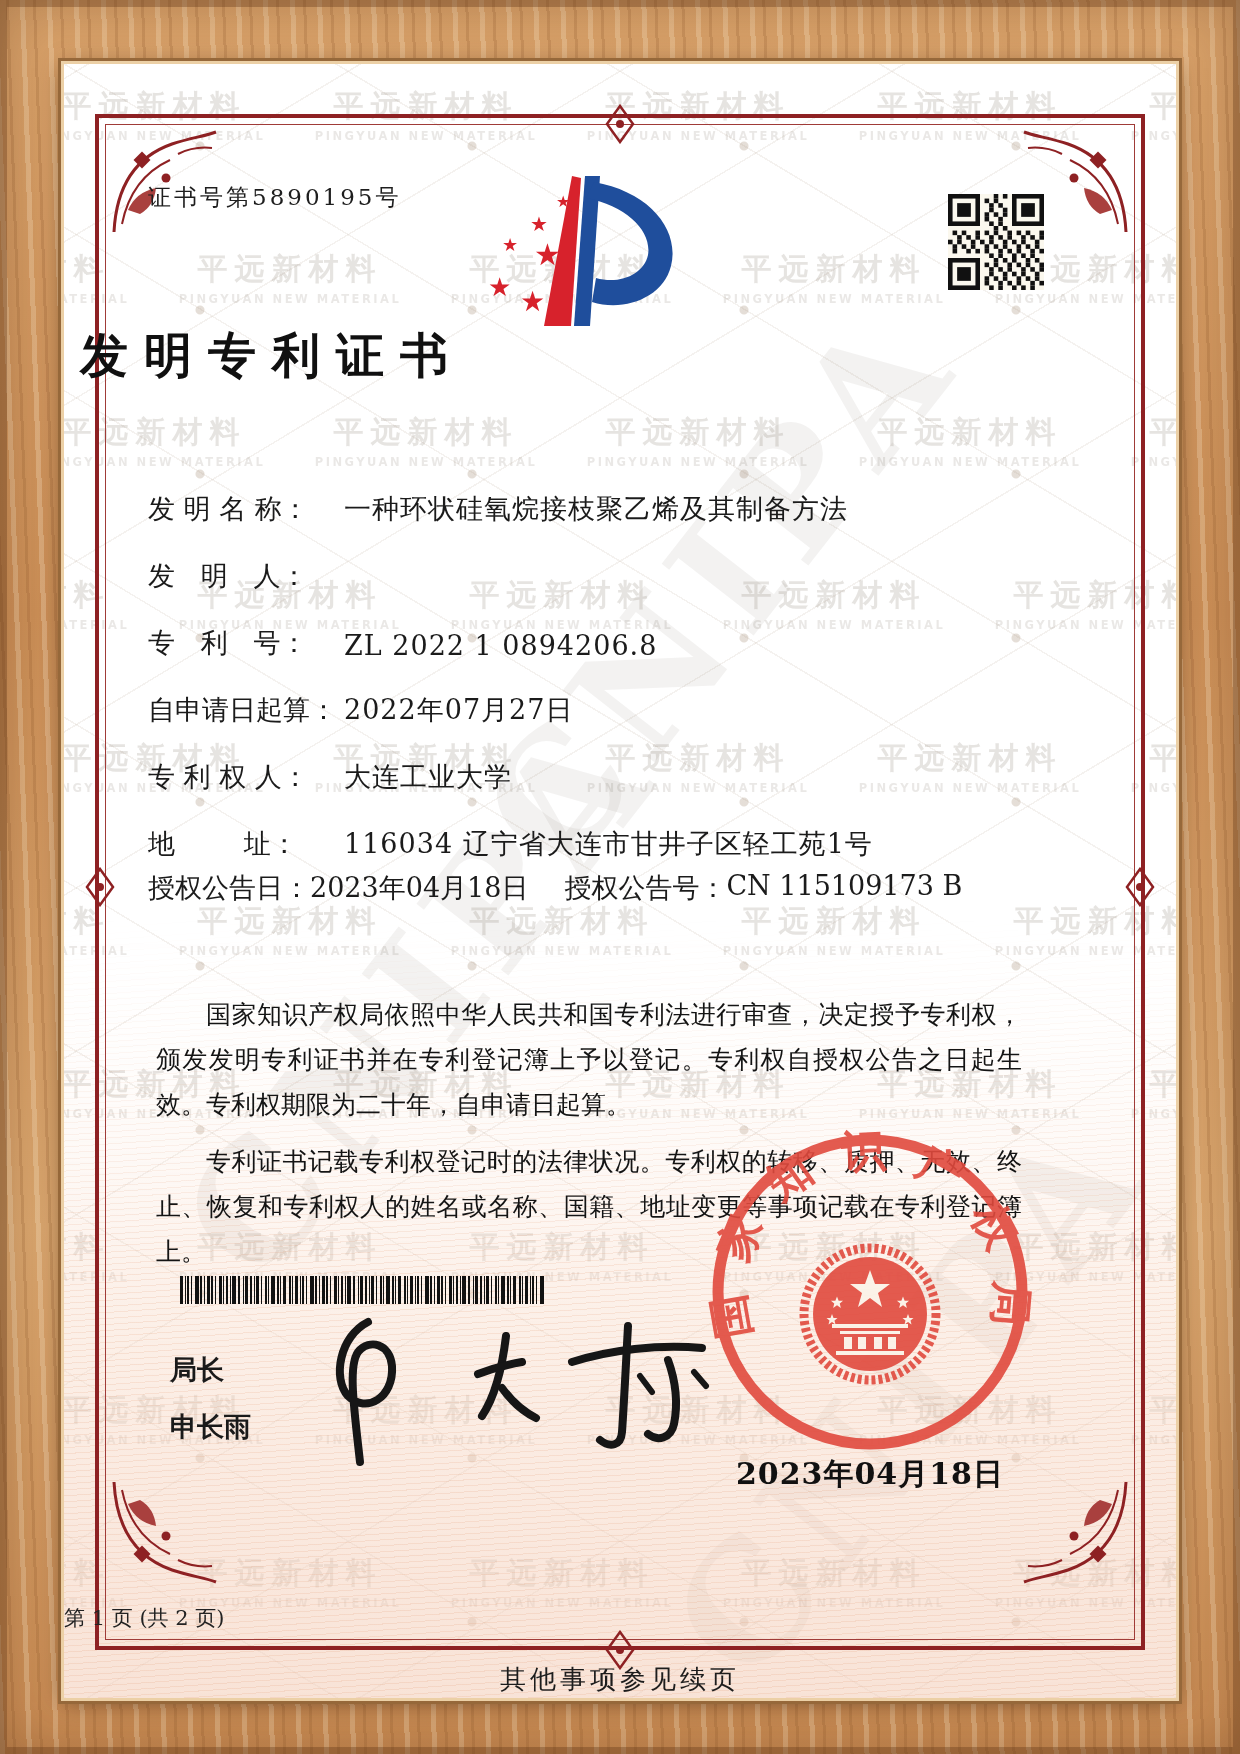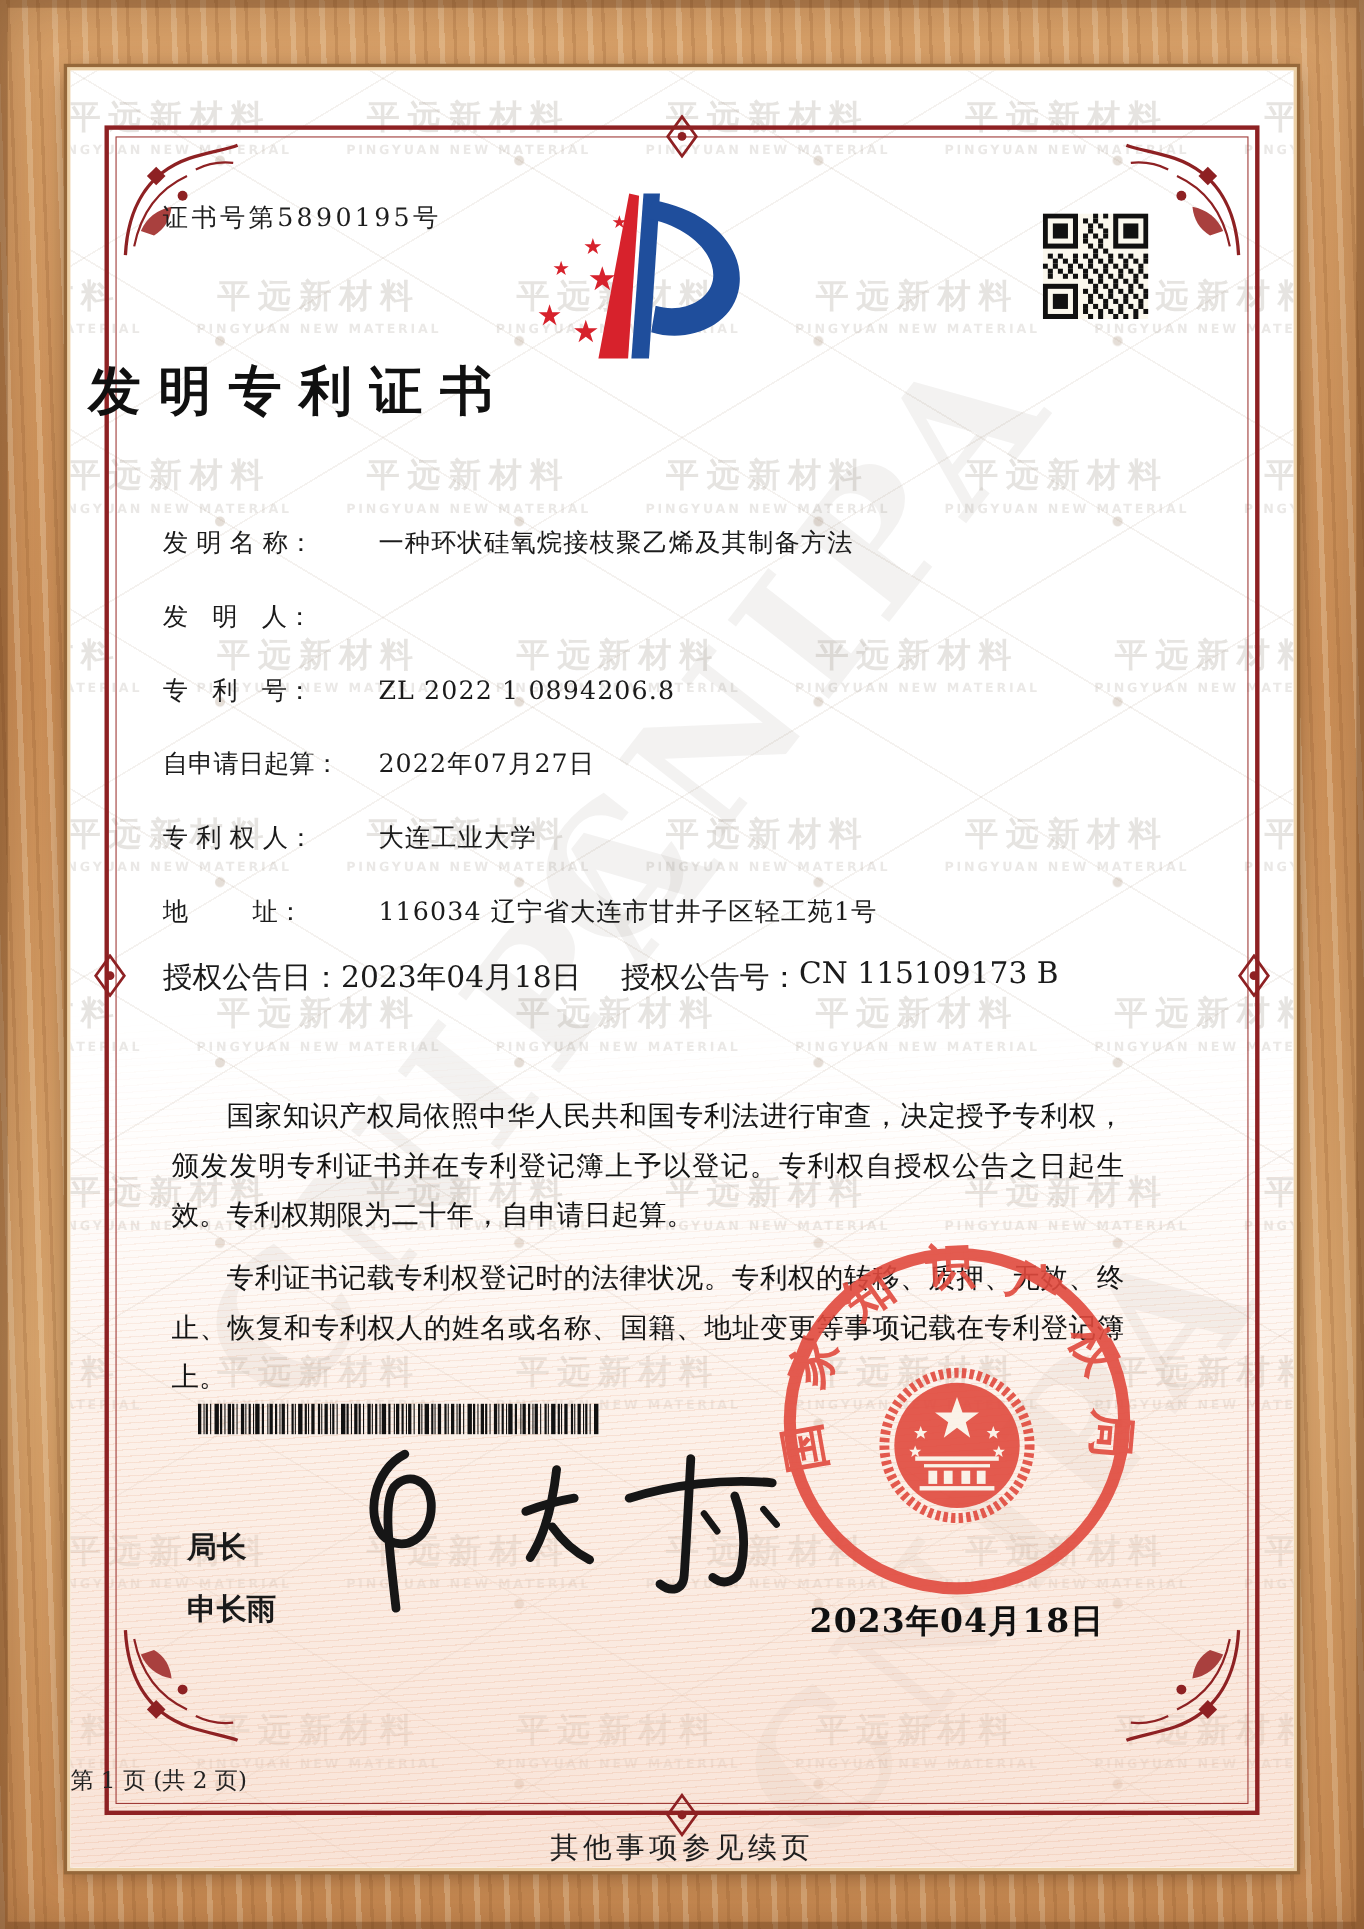--- a/index.html
+++ b/index.html
@@ -55,31 +55,31 @@
     color:rgba(118,106,90,.085);transform:rotate(-52deg);white-space:nowrap}
   
   .abs{position:absolute}
   .cert-no{left:84px;top:118px;font-size:23px;letter-spacing:3px;color:#1e1e1e}
   .logo{left:404px;top:108px;width:220px;height:158px}
   .logo .star{position:absolute;color:#d7222c;line-height:1}
   .qr{left:884px;top:130px;width:96px;height:96px}
   .title{left:0;width:100%;top:260px;font-size:48px;font-weight:700;
     letter-spacing:16px;text-indent:16px;color:#101010}
   .fields{left:84px;top:396px;width:960px}
-  .frow{display:flex;height:67px;font-size:23px;color:#1b1b1b;align-items:center}
+  .frow{display:flex;height:67px;font-size:27px;color:#1b1b1b;align-items:flex-end}
   .frow .lab{width:196px;white-space:pre;flex:none}
   .frow .val{flex:1;letter-spacing:1px}
   .grant{display:flex;height:67px;font-size:27px;color:#1b1b1b;margin-top:8px}
   .grant .pair{display:flex;white-space:pre}
   .grant .pair.right{margin-left:36px}
   .paras{left:92px;top:928px;width:866px;font-size:25px;line-height:45px;color:#141414;
     text-align:justify}
   .paras p{margin:0 0 12px;text-indent:2em}
   .barcode{left:116px;top:1212px;width:370px;height:28px}
-  .sig-block{left:106px;top:1324px;font-family:"DejaVu Sans",sans-serif;font-weight:600;
+  .sig-block{left:106px;top:1288px;font-family:"DejaVu Sans",sans-serif;font-weight:600;
     font-size:27px;color:#1a1a1a}
   .sig-block .nm{margin-top:21px}
   .sig-script{left:246px;top:1236px;width:450px;height:185px}
   .seal{left:636px;top:1058px;width:340px;height:340px;opacity:.9}
   .seal-date{left:636px;top:1390px;width:340px;text-align:center;font-size:30px;
     font-weight:700;color:#111;letter-spacing:1px}
   .page-no{left:0;width:100%;top:1540px;text-align:left;font-size:21px;color:#222}
   .cont{left:0;width:100%;top:1598px;text-align:center;font-size:26px;color:#1d1d1d;
     letter-spacing:4px}
 </style>

